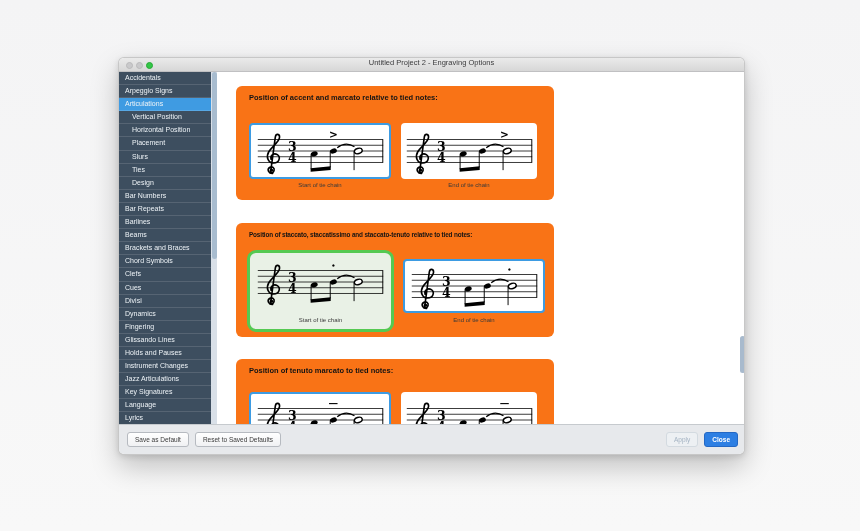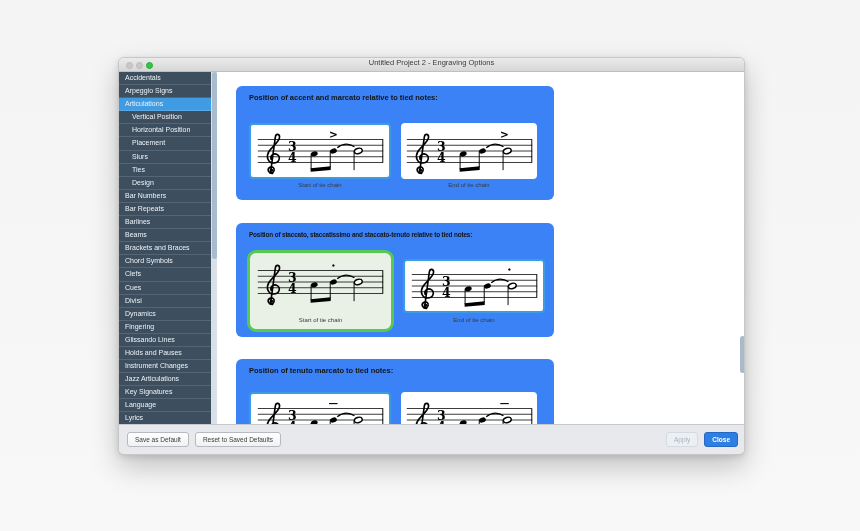--- a/index.html
+++ b/index.html
@@ -28,21 +28,21 @@
   .sidebar-list { width:92px; flex:none; }
   .sb-item { height:13.1px; line-height:12.5px; padding-left:6px; font-size:7px; color:#eef3f7;
     border-bottom:1px solid rgba(255,255,255,0.13); white-space:nowrap; overflow:hidden; cursor:default; }
   .sb-item.sub { padding-left:13px; }
   .sb-item.sel { background:#3f9be2; border-bottom-color:rgba(255,255,255,0.13); }
   .sidebar-scrollbar { width:6px; flex:none; background:#d9e0e8; position:relative; }
   .sidebar-thumb { position:absolute; left:0.5px; top:0; width:5px; height:187px; background:#a8bccf; border-radius:2.5px; }
 
   .content { position:relative; width:529px; height:354px; background:#ffffff; overflow:hidden; }
 
-  .panel { position:absolute; left:19px; width:318px; height:114px; background:#3b82f6; border-radius:6px; }
+  .panel { position:absolute; left:19px; width:318px; height:114px; background:#f97316; border-radius:6px; }
   .heading { position:absolute; left:13px; top:7px; font-size:7.5px; font-weight:bold; color:#141414; white-space:nowrap; }
   .heading.tight { font-size:6.4px; letter-spacing:-0.15px; top:8px; }
 
   .card { position:absolute; top:37px; width:136px; height:56px; background:#ffffff; border-radius:4px;
     display:flex; align-items:center; justify-content:center; cursor:pointer; }
   .card.sel { width:142px; border:2px solid #3d9be2; }
   .caption { position:absolute; font-size:6px; color:#3a3a3a; text-align:center; white-space:nowrap; }
 
   .card-green { position:absolute; left:11px; top:27px; width:147px; height:82px; background:#e9f1e6;
     border:3px solid #55c952; border-radius:9px; cursor:pointer; }

